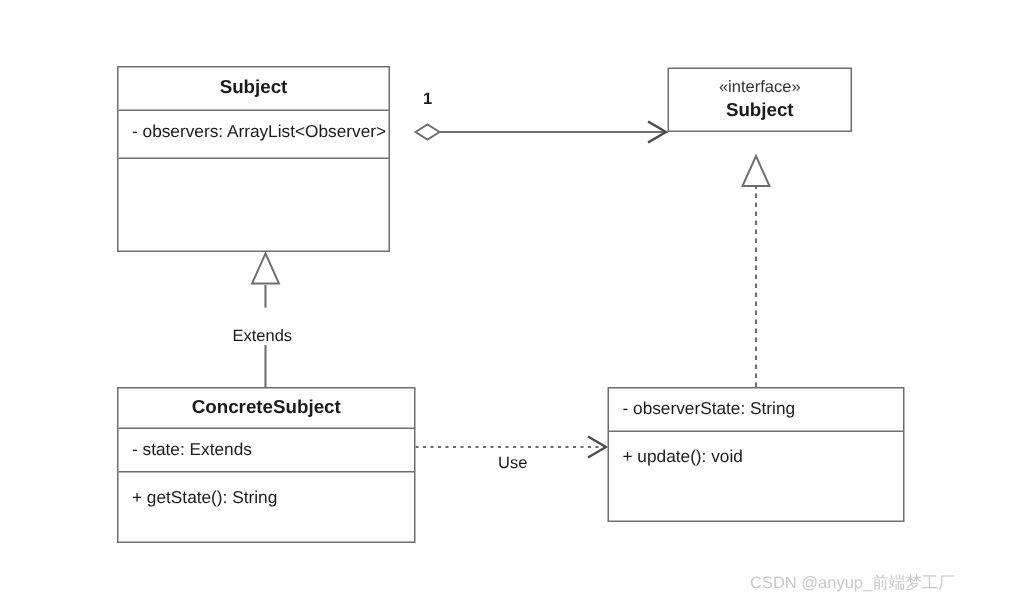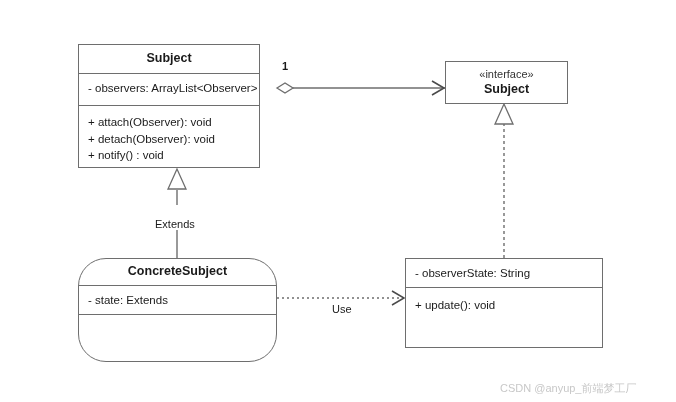--- a/index.html
+++ b/index.html
@@ -117,42 +117,38 @@
     </g>
   </svg>
 
   <div class="uml-box" style="left:78px; top:44px; width:182px; height:124px;">
     <div class="uml-title" style="height:29px;">
       <span>Subject</span>
     </div>
     <div class="uml-section divider" style="height:32px;">
       <div>- observers: ArrayList&lt;Observer&gt;</div>
     </div>
-    <div class="uml-section" style="padding-top:8px;">
-      <div>+ attach(Observer): void</div>
-      <div>+ detach(Observer): void</div>
-      <div>+ notify() : void</div>
-    </div>
   </div>
 
-  <div class="uml-box" style="left:445px; top:61px; width:123px; height:43px;">
+  <div class="uml-box" style="left:445px; top:45px; width:123px; height:43px;">
     <div class="uml-title" style="height:100%; border-bottom:none;">
       <span class="stereotype">«interface»</span>
       <span>Subject</span>
     </div>
   </div>
 
-  <div class="uml-box" style="left:78px; top:258px; width:199px; height:104px;border-radius:28px;">
+  <div class="uml-box" style="left:78px; top:258px; width:199px; height:104px;">
     <div class="uml-title" style="height:27px;">
       <span>ConcreteSubject</span>
     </div>
     <div class="uml-section divider" style="height:29px;">
       <div>- state: Extends</div>
     </div>
     <div class="uml-section" style="padding-top:9px;">
+      <div>+ getState(): String</div>
     </div>
   </div>
 
   <div class="uml-box" style="left:405px; top:258px; width:198px; height:90px;">
     <div class="uml-section divider" style="height:29px;">
       <div>- observerState: String</div>
     </div>
     <div class="uml-section" style="padding-top:9px;">
       <div>+ update(): void</div>
     </div>

